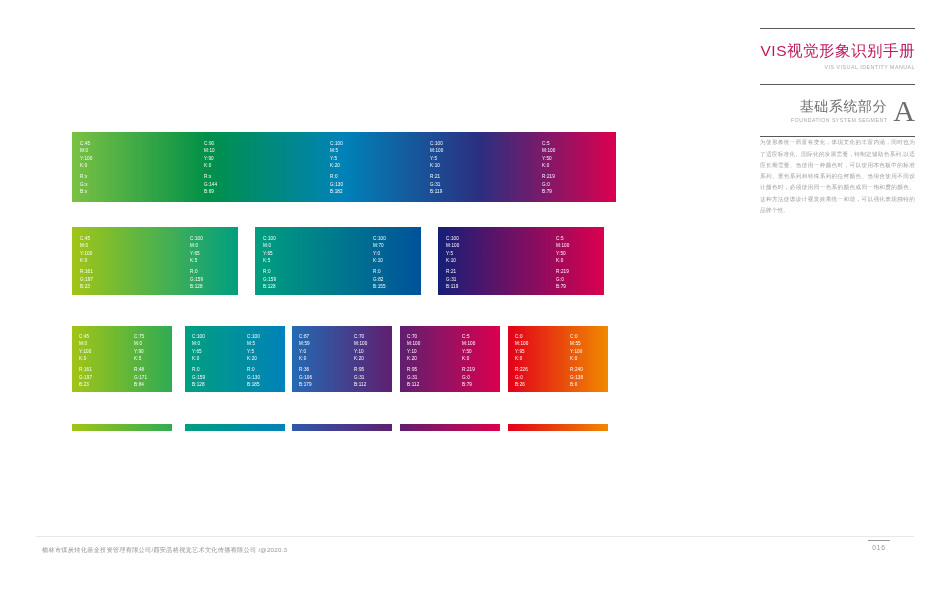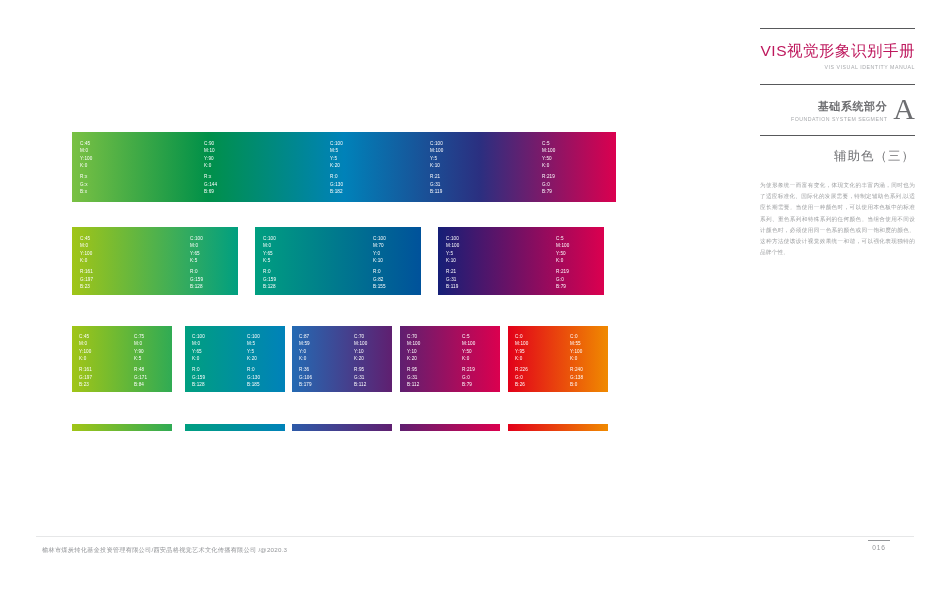--- a/index.html
+++ b/index.html
@@ -24,21 +24,21 @@
   }
   .title-sub{
     font-size:5.2px; color:#a7a9ac; letter-spacing:.55px;
     margin-top:5px; margin-bottom:14px;
   }
   .seg-block{
     display:flex;align-items:flex-end;justify-content:flex-end;
     gap:6px; margin-top:12px; margin-bottom:13px;
   }
   .seg-texts{text-align:right;}
-  .seg-cn{font-size:11px;color:#6d6e71;letter-spacing:.6px;line-height:1.3;font-weight:bold;}
+  .seg-cn{font-size:14px;color:#6d6e71;letter-spacing:.6px;line-height:1.3;}
   .seg-en{font-size:5.2px;color:#a7a9ac;letter-spacing:.5px;margin-top:2px;}
   .seg-letter{
     font-family:"Liberation Serif","DejaVu Serif",serif;
     font-size:30px;color:#6d6e71;line-height:.82;
   }
   .sec-title{
     font-size:12.5px;color:#6d6e71;letter-spacing:1px;
     margin-top:12px;margin-bottom:15px;
   }
   .body-copy{
@@ -81,21 +81,20 @@
     <div class="rule"></div>
     <div class="seg-block">
       <div class="seg-texts">
         <div class="seg-cn">基础系统部分</div>
         <div class="seg-en">FOUNDATION SYSTEM SEGMENT</div>
       </div>
       <div class="seg-letter">A</div>
     </div>
 
     <div class="rule"></div>
-    <div class="sec-title">辅助色（三）</div>
 
     <div class="body-copy">
       <p>为使形象统一而富有变化，体现文化的丰富内涵，同时也为了适应标准化、国际化的发展需要，特制定辅助色系列,以适应长期需要。当使用一种颜色时，可以使用本色板中的标准系列、重色系列和特殊系列的任何颜色。当组合使用不同设计颜色时，必须使用同一色系的颜色或同一饱和度的颜色。这种方法使该设计视觉效果统一和谐，可以强化表现独特的品牌个性。</p>
     </div>
   </div>
 
   <div id="swatch-area">
       <div class="sw" style="left: 72px; top: 132px; width: 544px; height: 70px; background: linear-gradient(90deg, rgb(122, 193, 67), rgb(0, 144, 73), rgb(0, 130, 185), rgb(43, 47, 128), rgb(219, 0, 79));">
         <div class="lbl" style="left: 8px; top: 8px;">C:45<br>M:0<br>Y:100<br>K:0<span class="gap"></span>R:x<br>G:x<br>B:x</div>
         <div class="lbl" style="left: 132px; top: 8px;">C:90<br>M:10<br>Y:90<br>K:0<span class="gap"></span>R:x<br>G:144<br>B:69</div>

